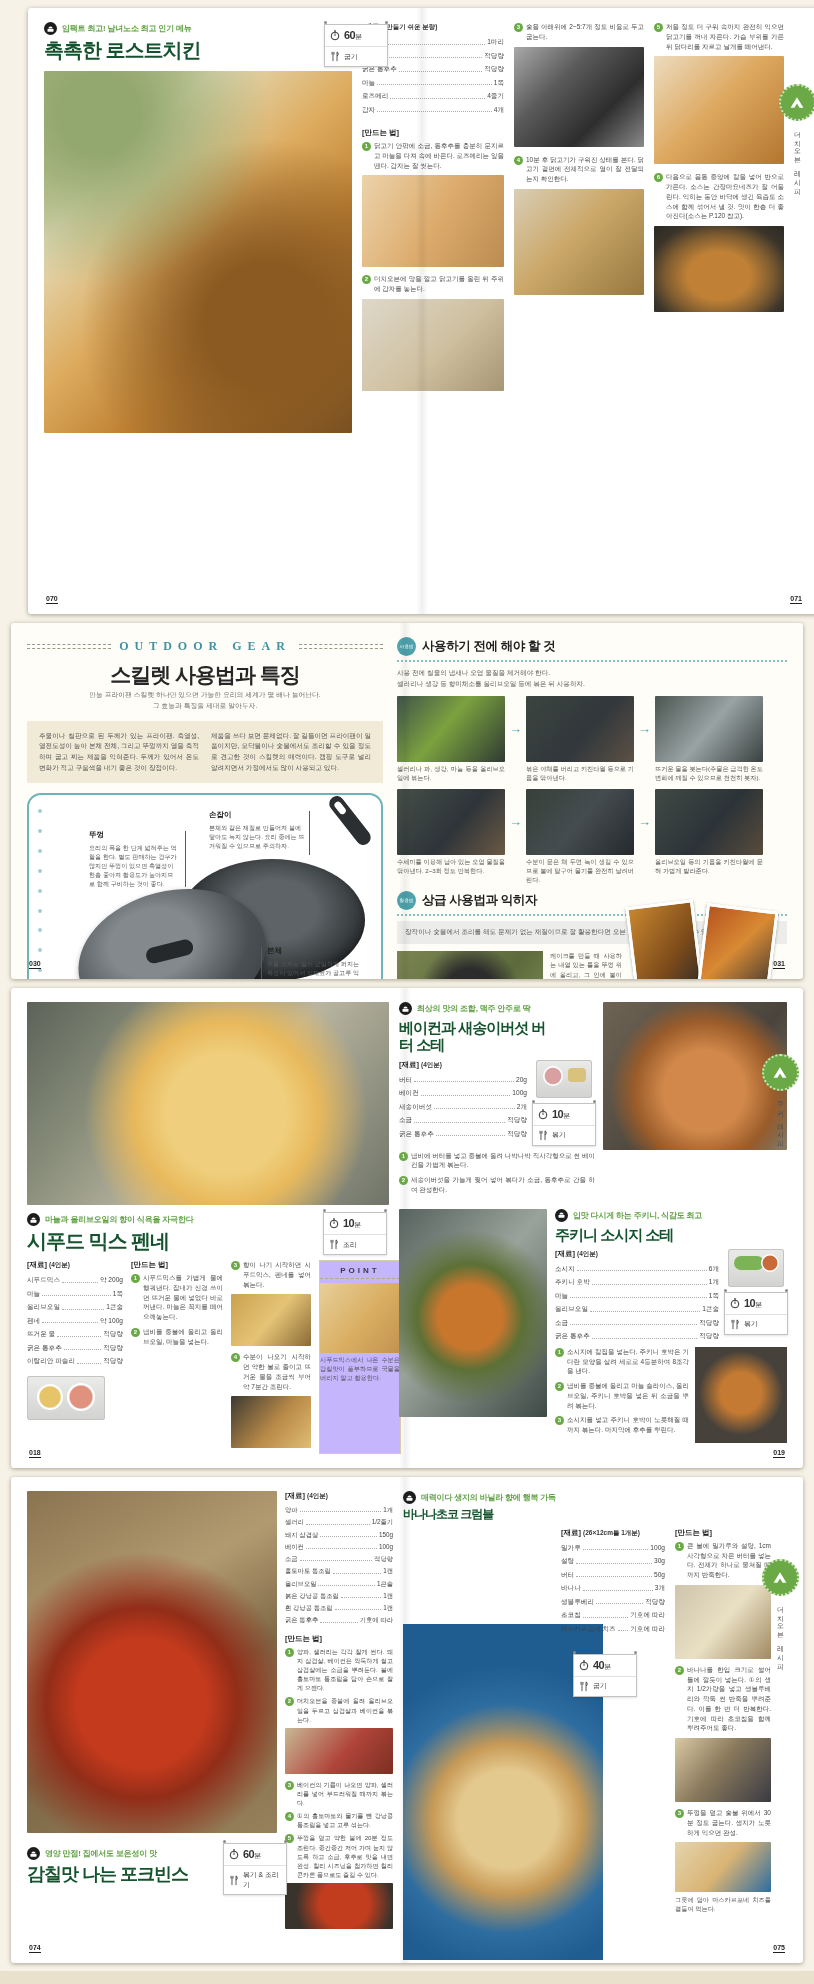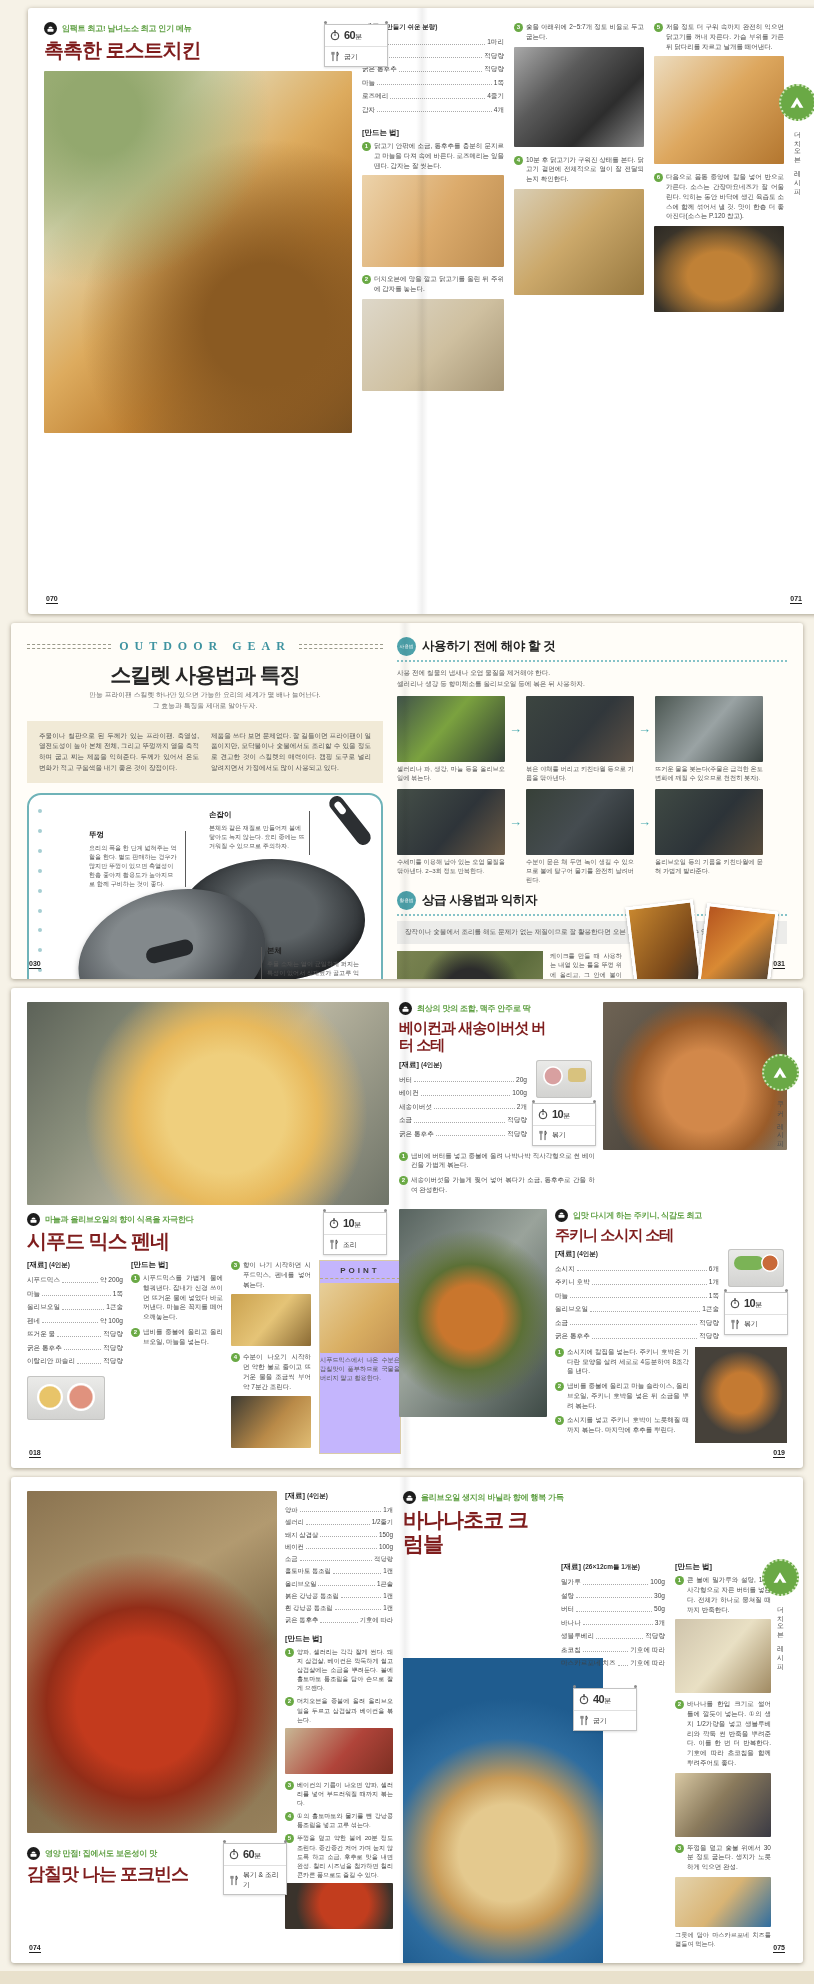--- a/index.html
+++ b/index.html
@@ -7,21 +7,21 @@
   .spread{width:792px;margin:0 auto 9px;background:#fff;border-radius:3px;box-shadow:0 1px 4px rgba(90,78,52,.5);
           position:relative;box-sizing:border-box;padding:14px 16px;overflow:hidden;}
   .spread:last-child{margin-bottom:0;}
   .gut{position:absolute;top:0;bottom:0;left:49%;width:12px;background:linear-gradient(90deg,rgba(0,0,0,0),rgba(0,0,0,.06),rgba(0,0,0,0));pointer-events:none;}
   .row{display:flex;}
   
   .tag-head{display:flex;align-items:center;gap:5px;}
   .ticon{width:13px;height:13px;border-radius:50%;background:#1d1d1d;display:flex;align-items:center;justify-content:center;flex:0 0 auto;}
   .ticon svg{width:9px;height:8px;}
   .tagline{font-size:8px;font-weight:bold;color:#5fa043;letter-spacing:-.2px;}
-  .rtitle{font-size:20px;font-weight:bold;color:#7f1d1d;letter-spacing:-1px;margin:4px 0 0;line-height:1.15;}
+  .rtitle{font-size:20px;font-weight:bold;color:#14532d;letter-spacing:-1px;margin:4px 0 0;line-height:1.15;}
   .rtitle.sm{font-size:15px;}
   .seclab{font-size:7.5px;font-weight:bold;color:#1f1f1f;margin-bottom:3px;}
   .seclab .note{font-weight:bold;font-size:6.5px;color:#333;}
   .ing{display:flex;align-items:flex-end;font-size:6.6px;color:#3f3f3f;line-height:2.05;}
   .ing .dots{flex:1;border-bottom:1px dotted #ababab;margin:0 2px 4px;}
   .step{font-size:6.5px;color:#474747;line-height:1.5;margin-bottom:5px;display:flex;gap:3px;text-align:justify;}
   .sno{flex:0 0 auto;width:9px;height:9px;border-radius:50%;background:#6aa945;color:#fff;font-size:6px;text-align:center;line-height:9.5px;font-weight:bold;margin-top:1px;}
   .cap{font-size:6.2px;color:#555;line-height:1.45;margin-top:3px;text-align:justify;}
   .badge{background:#fff;border:1px solid #c3c3c3;width:62px;font-size:7px;color:#333;position:relative;box-shadow:0 1px 2px rgba(0,0,0,.12);}
   .badge::before,.badge::after{content:"";position:absolute;top:-4px;width:3px;height:3px;border-radius:50%;background:#8c8c8c;}
@@ -821,23 +821,23 @@
       </div>
       <div class="right">
         <div class="crum-head">
           <div class="tag-head">
             <span class="ticon">
               <svg viewBox="0 0 12 10">
                   <path d="M2 5h8v2.6a1.2 1.2 0 0 1-1.2 1.2H3.2A1.2 1.2 0 0 1 2 7.6z" fill="#fff"></path>
                   <path d="M3.2 4.4a2.8 2.8 0 0 1 5.6 0z" fill="#fff"></path>
                 </svg>
             </span>
-            <span class="tagline">올리브오일 생지의 바닐라 향에 행복 가득</span>
-          </div>
-          <div class="rtitle" style="font-size:21px;width:130px;">바나나초코 크럼블</div>
+            <span class="tagline">매력이다 생지의 바닐라 향에 행복 가득</span>
+          </div>
+          <div class="rtitle" style="font-size:12px;width:130px;">바나나초코 크럼블</div>
         </div>
         <div class="crumcols">
           <div class="ph-crumble"></div>
           <div class="crum-ing">
             <div class="seclab"><span>[재료]</span> <span class="note">(26×12cm틀 1개분)</span></div>
             <div class="ing">
                 <span>밀가루</span>
                 <span class="dots"></span>
                 <span>100g</span>
               </div>

